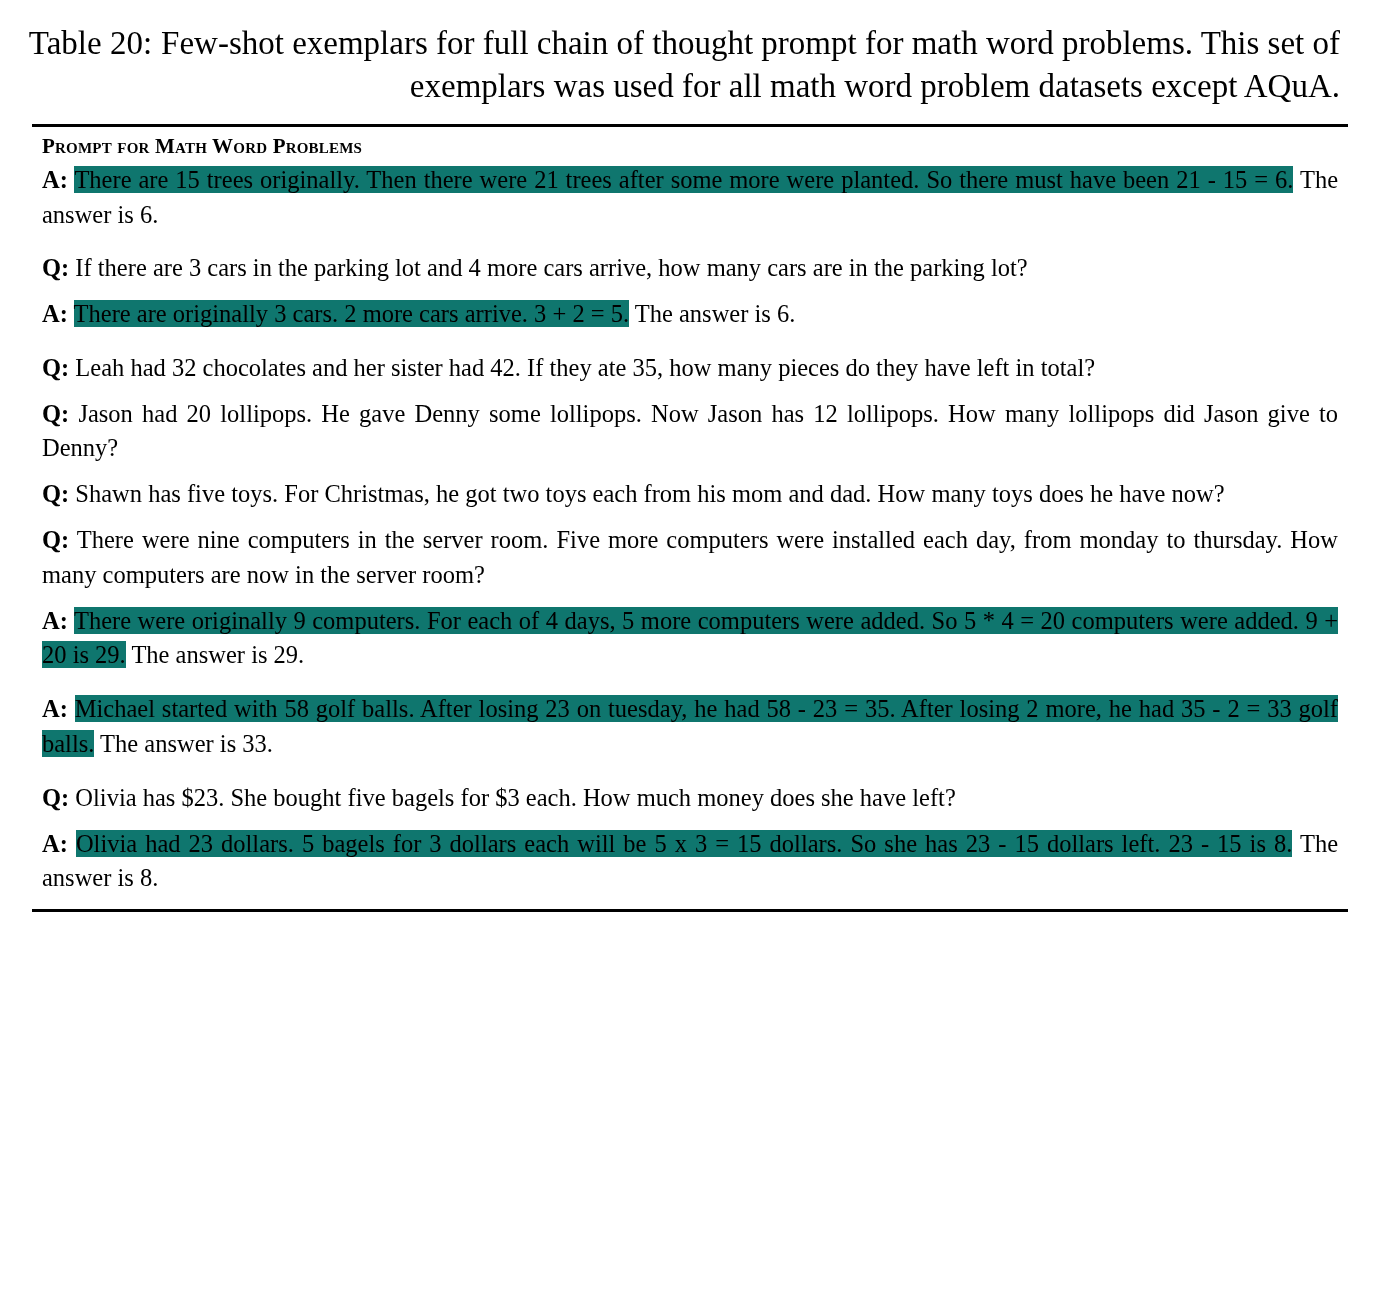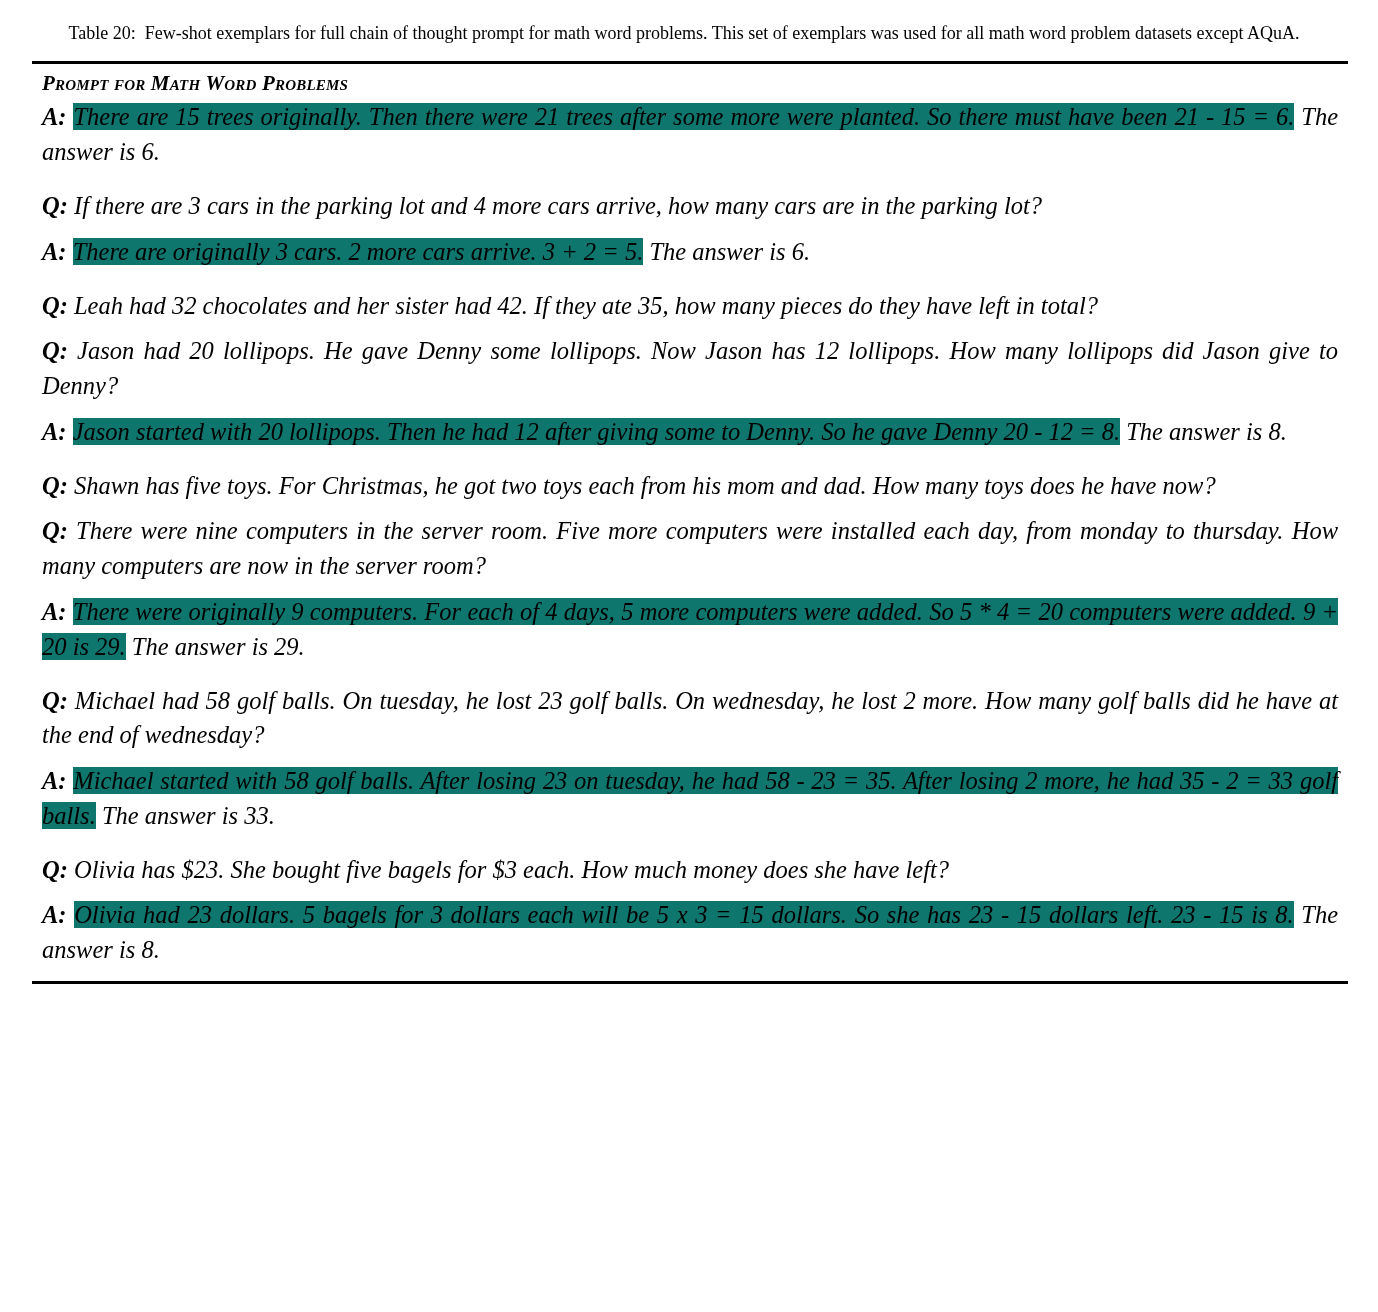--- a/index.html
+++ b/index.html
@@ -15,41 +15,40 @@
     overflow: hidden;
   }
   .page {
     width: 1378px;
     height: 1312px;
     box-sizing: border-box;
     padding: 22px 30px 0 28px;
     position: relative;
   }
   .caption {
-    font-size: 18px;
+    font-size: 33px;
     line-height: 1.30;
-    text-align: center;
+    text-align: right;
     margin: 0 0 16px 0;
     padding-right: 8px;
   }
   .caption .tbl-num { white-space: nowrap; }
   .caption .gap { display: inline-block; width: 9px; }
 
   .rule-top {
     border-top: 3px solid #000;
     margin: 0 0 0 4px;
   }
   .rule-bottom {
     border-top: 3px solid #000;
     margin: 7px 0 0 4px;
   }
 
   .box {
     padding: 7px 10px 6px 14px;
-    font-style: italic;
   }
   .section-title {
     font-size: 21px;
     letter-spacing: 0.2px;
     margin: 0 0 4px 0;
     font-variant: small-caps;
     font-weight: bold;
   }
 
   .qa {
@@ -105,45 +104,36 @@
 
     <p class="qa q-block">
       <span class="lbl">Q:</span>
       <span>Leah had 32 chocolates and her sister had 42. If they ate 35, how many pieces do they have left in total?</span>
     </p>
 
     <p class="qa q-block">
       <span class="lbl">Q:</span>
       <span>Jason had 20 lollipops. He gave Denny some lollipops. Now Jason has 12 lollipops. How many lollipops did Jason give to Denny?</span>
     </p>
-    <p class="qa a-block">
-      <span class="lbl">A:</span>
-      <span class="hl">Jason started with 20 lollipops. Then he had 12 after giving some to Denny. So he gave Denny 20 - 12 = 8.</span>
-      <span>The answer is 8.</span>
-    </p>
 
     <p class="qa q-block">
       <span class="lbl">Q:</span>
       <span>Shawn has five toys. For Christmas, he got two toys each from his mom and dad. How many toys does he have now?</span>
     </p>
 
     <p class="qa q-block">
       <span class="lbl">Q:</span>
       <span>There were nine computers in the server room. Five more computers were installed each day, from monday to thursday. How many computers are now in the server room?</span>
     </p>
     <p class="qa a-block">
       <span class="lbl">A:</span>
       <span class="hl">There were originally 9 computers. For each of 4 days, 5 more computers were added. So 5 * 4 = 20 computers were added. 9 + 20 is 29.</span>
       <span>The answer is 29.</span>
     </p>
 
-    <p class="qa q-block">
-      <span class="lbl">Q:</span>
-      <span>Michael had 58 golf balls. On tuesday, he lost 23 golf balls. On wednesday, he lost 2 more. How many golf balls did he have at the end of wednesday?</span>
-    </p>
     <p class="qa a-block">
       <span class="lbl">A:</span>
       <span class="hl">Michael started with 58 golf balls. After losing 23 on tuesday, he had 58 - 23 = 35. After losing 2 more, he had 35 - 2 = 33 golf balls.</span>
       <span>The answer is 33.</span>
     </p>
 
     <p class="qa q-block">
       <span class="lbl">Q:</span>
       <span>Olivia has $23. She bought five bagels for $3 each. How much money does she have left?</span>
     </p>

